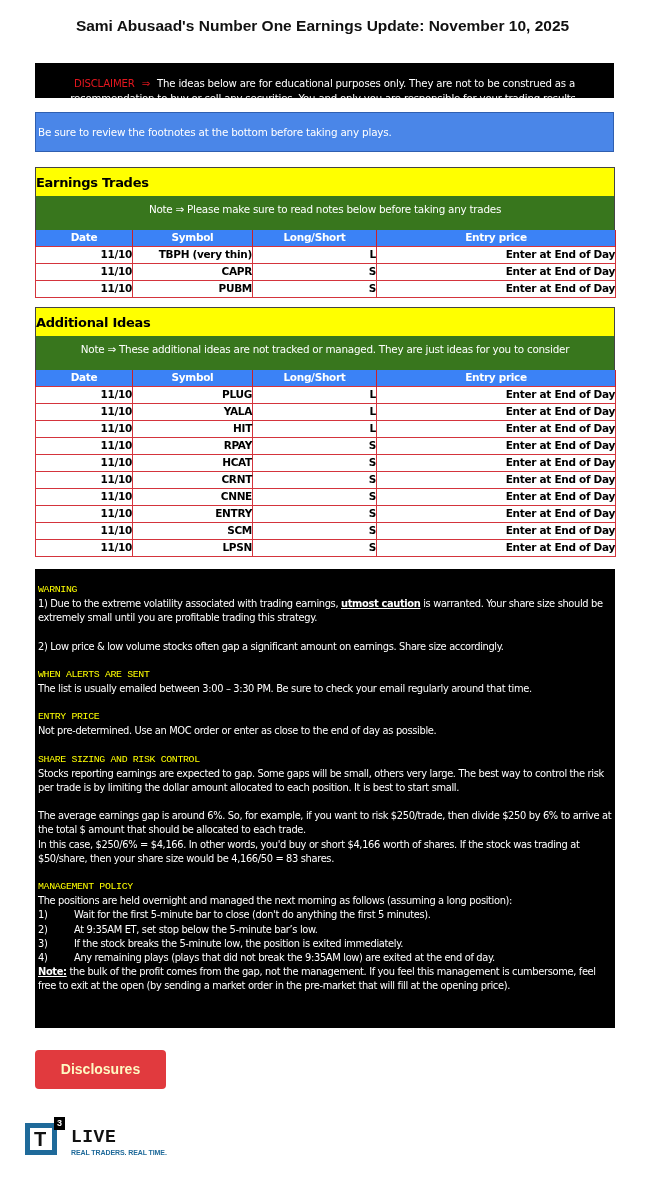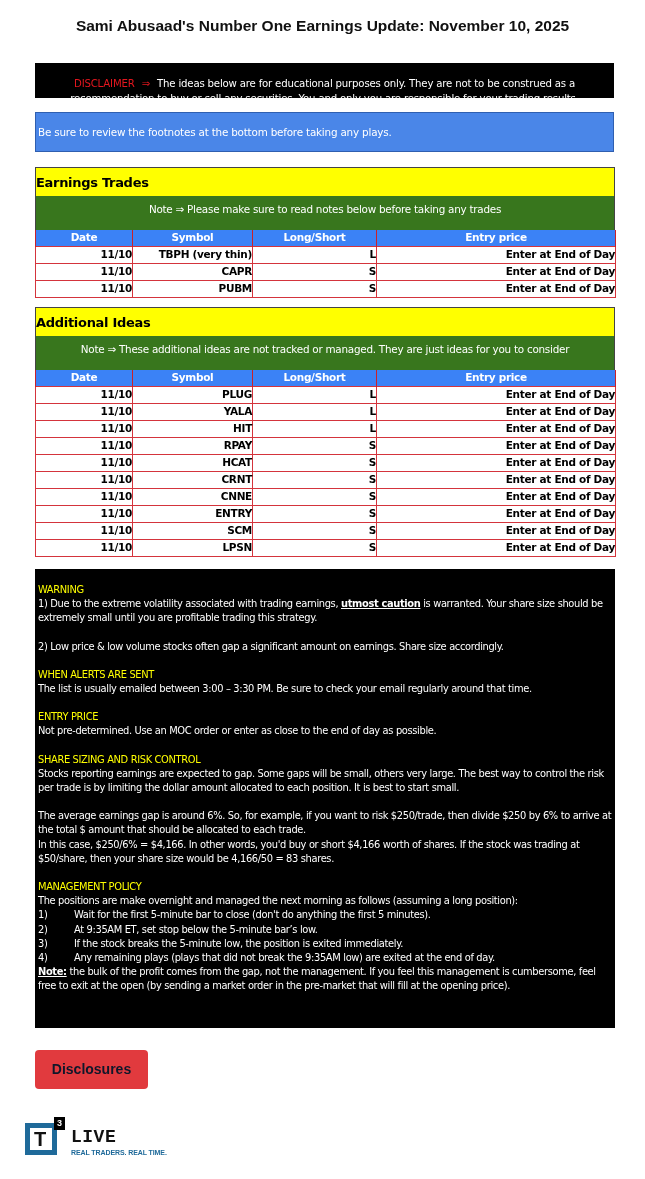--- a/index.html
+++ b/index.html
@@ -56,30 +56,30 @@
     col.c-date { width: 97px; }
     col.c-sym { width: 120px; }
     col.c-ls { width: 124px; }
     col.c-entry { width: 239px; }
 
     .notes {
       position: absolute; left: 35px; top: 569px; width: 580px; height: 459px;
       background: #000; color: #fff; font-family: "DejaVu Sans", sans-serif;
       font-size: 9.9px; line-height: 14.2px; padding: 14px 0 0 3px; letter-spacing: -0.35px;
     }
-    .notes .h { color: #ffff00; }
+    .notes .h { color: #ffff00; font-family: Liberation Mono, monospace; }
     .notes p { margin: 0; }
     .notes .gap { height: 14px; }
     .notes .u { text-decoration: underline; font-weight: bold; }
     .notes .step { display: flex; }
     .notes .step .num { width: 36px; flex: none; }
 
     .disclosures-btn {
-      position: absolute; left: 35px; top: 1050px; width: 113px; height: 39px;
-      background: #e13a3e; border-radius: 4px; color: #0f172a;
+      position: absolute; left: 35px; top: 1050px; width: 131px; height: 39px;
+      background: #e13a3e; border-radius: 4px; color: #fef9c3;
       font-family: "Liberation Sans", sans-serif; font-weight: bold; font-size: 14px;
       text-align: center; line-height: 39px; cursor: pointer;
     }
 
     .logo { position: absolute; left: 25px; top: 1117px; width: 150px; height: 44px; }
     .logo .bracket {
       position: absolute; left: 0; top: 6px; width: 32px; height: 32px;
       border: 5px solid #1f6a9a; border-right: none;
     }
     .logo .bracket-r {
@@ -254,21 +254,21 @@
   <p class="h">ENTRY PRICE</p>
   <p>Not pre-determined. Use an MOC order or enter as close to the end of day as possible.</p>
   <div class="gap"></div>
   <p class="h">SHARE SIZING AND RISK CONTROL</p>
   <p>Stocks reporting earnings are expected to gap. Some gaps  will be small, others very large. The best way to control the risk per trade is by limiting the dollar amount allocated to each position. It is best to start small.</p>
   <div class="gap"></div>
   <p>The average earnings gap is around 6%. So, for example, if you want to risk $250/trade, then divide $250 by 6% to arrive at the total $ amount that should be allocated to each trade.</p>
   <p>In this case, $250/6% = $4,166. In other words, you'd buy or short $4,166 worth of shares. If the stock was trading at $50/share, then your share size would be 4,166/50 = 83 shares.</p>
   <div class="gap"></div>
   <p class="h">MANAGEMENT POLICY</p>
-  <p>The positions are make overnight and managed the next morning as follows (assuming a long position):</p>
+  <p>The positions are held overnight and managed the next morning as follows (assuming a long position):</p>
   <div id="mgmt-steps">
       <div class="step">
         <span class="num">1)</span>
         <span>Wait for the first 5-minute bar to close (don't do anything the first 5 minutes).</span>
       </div>
       <div class="step">
         <span class="num">2)</span>
         <span>At 9:35AM ET, set stop below the 5-minute bar’s low.</span>
       </div>
       <div class="step">

